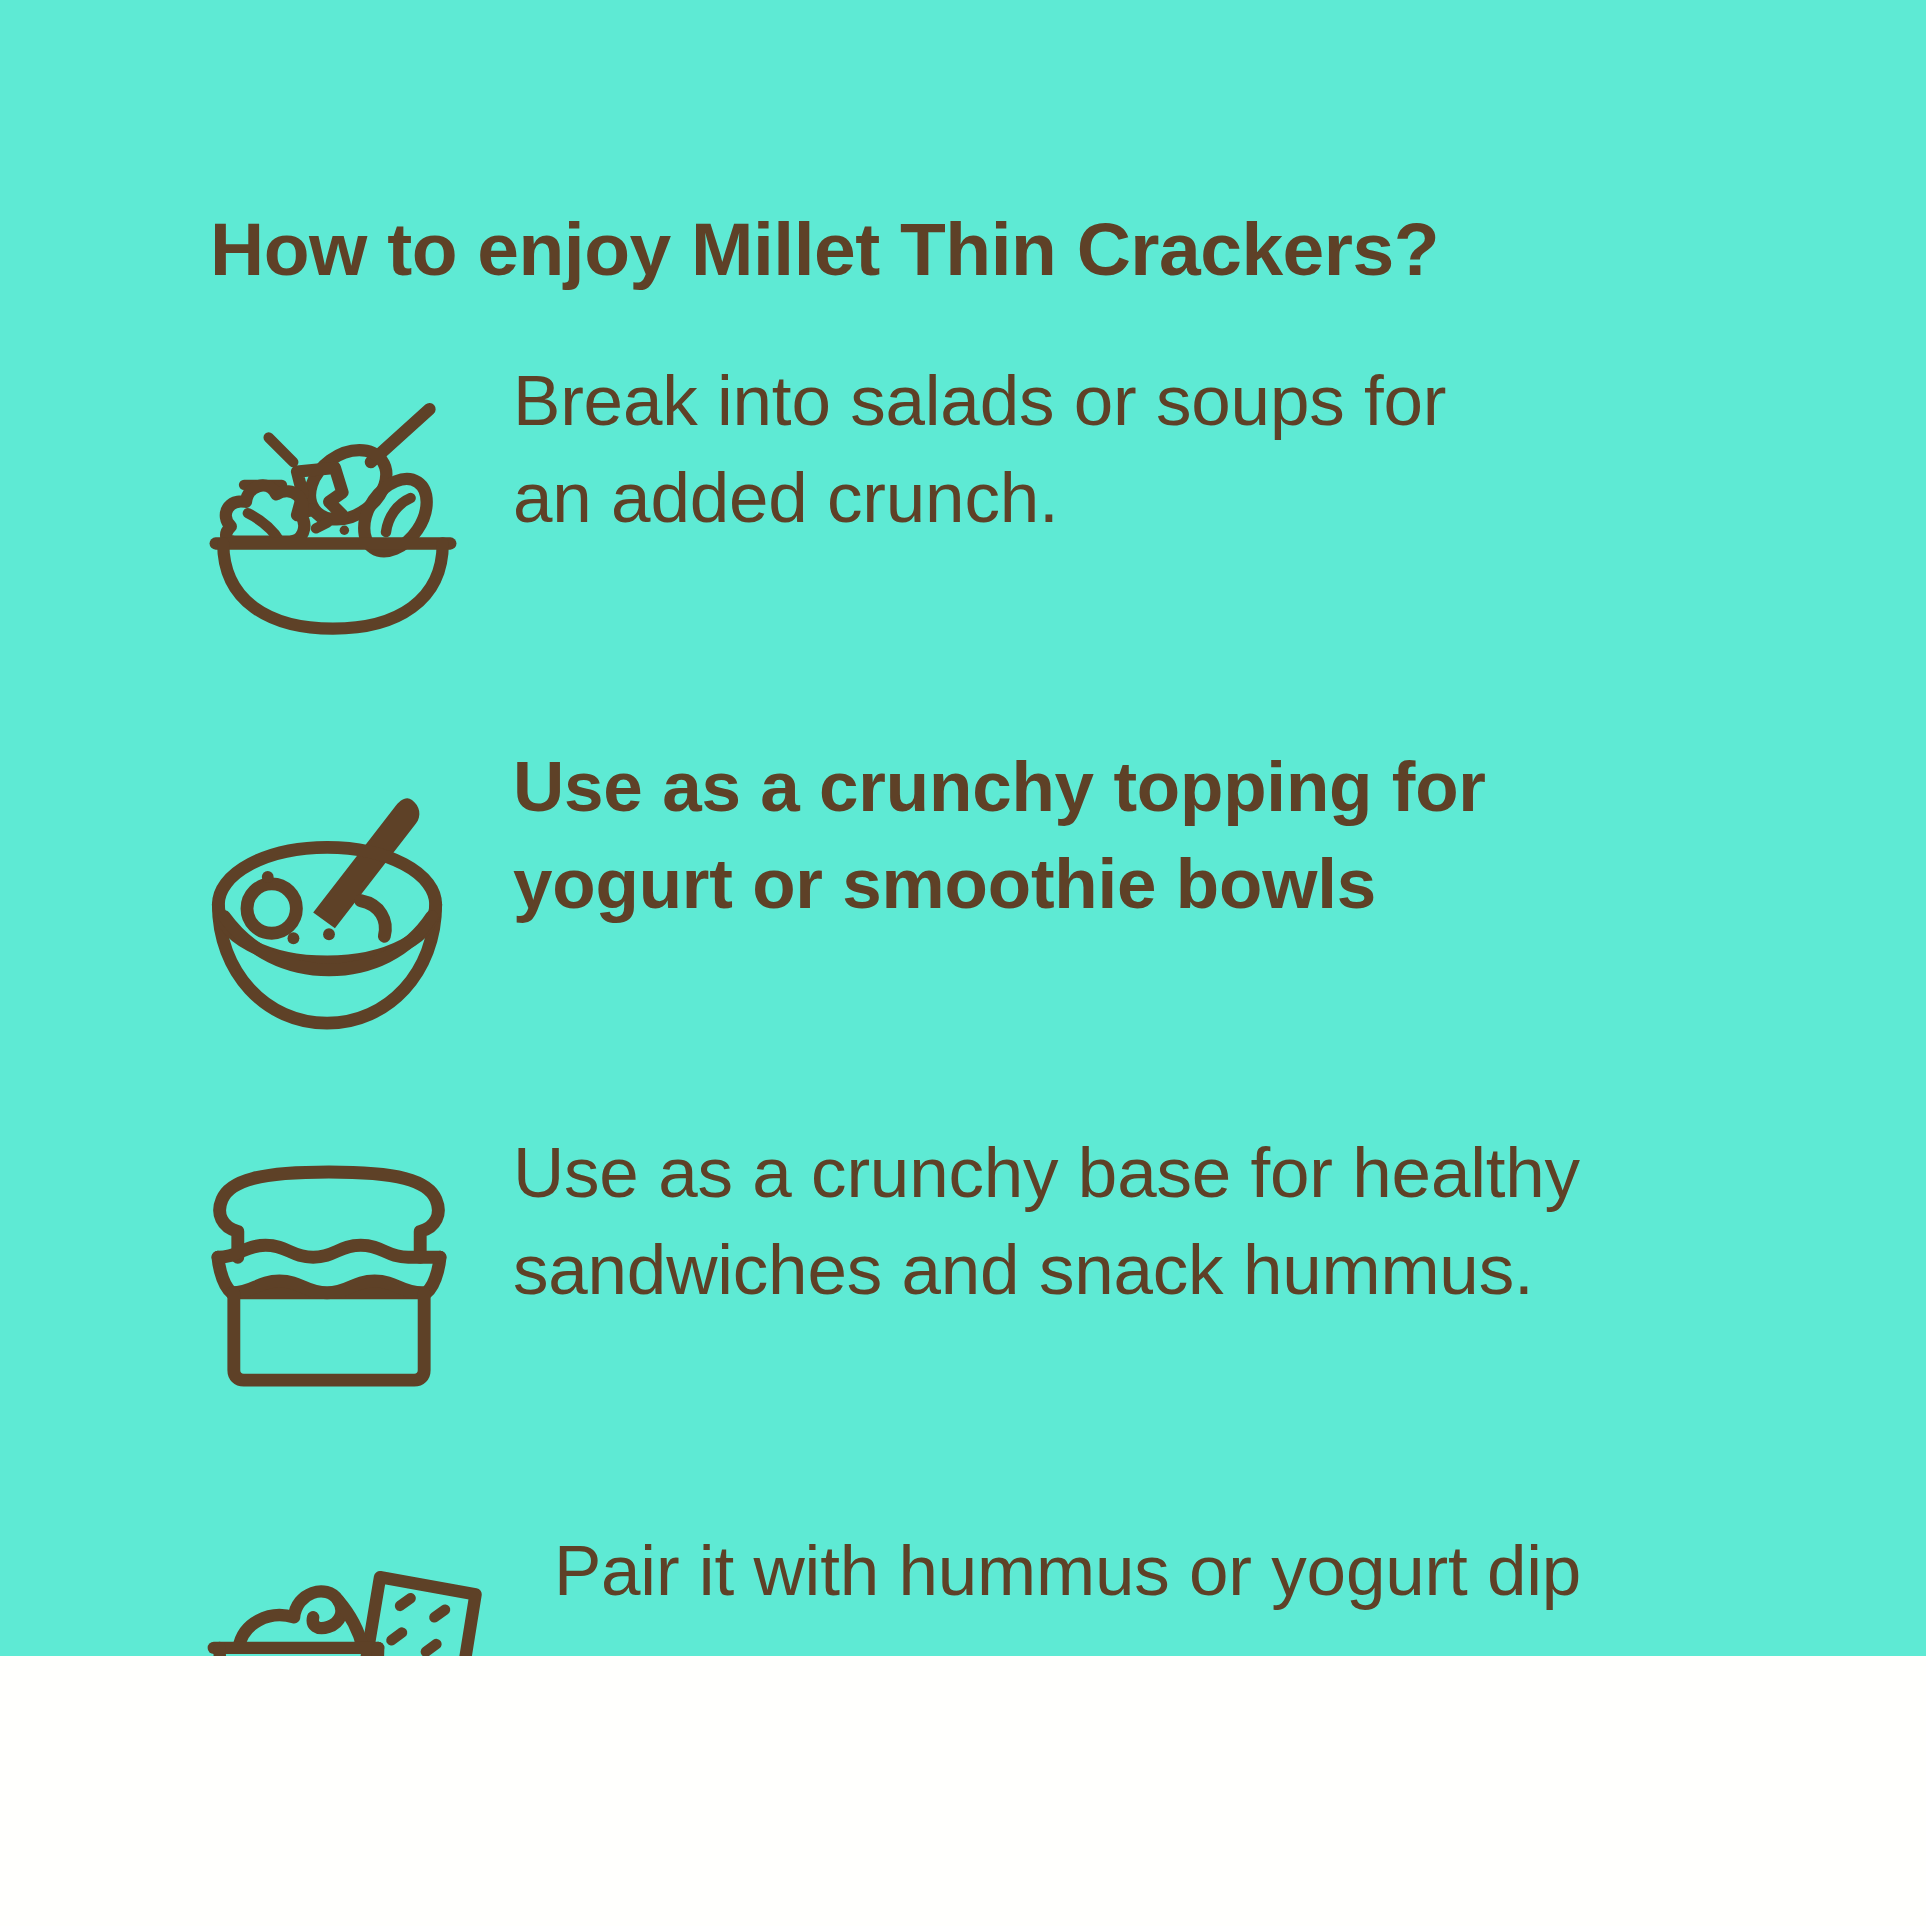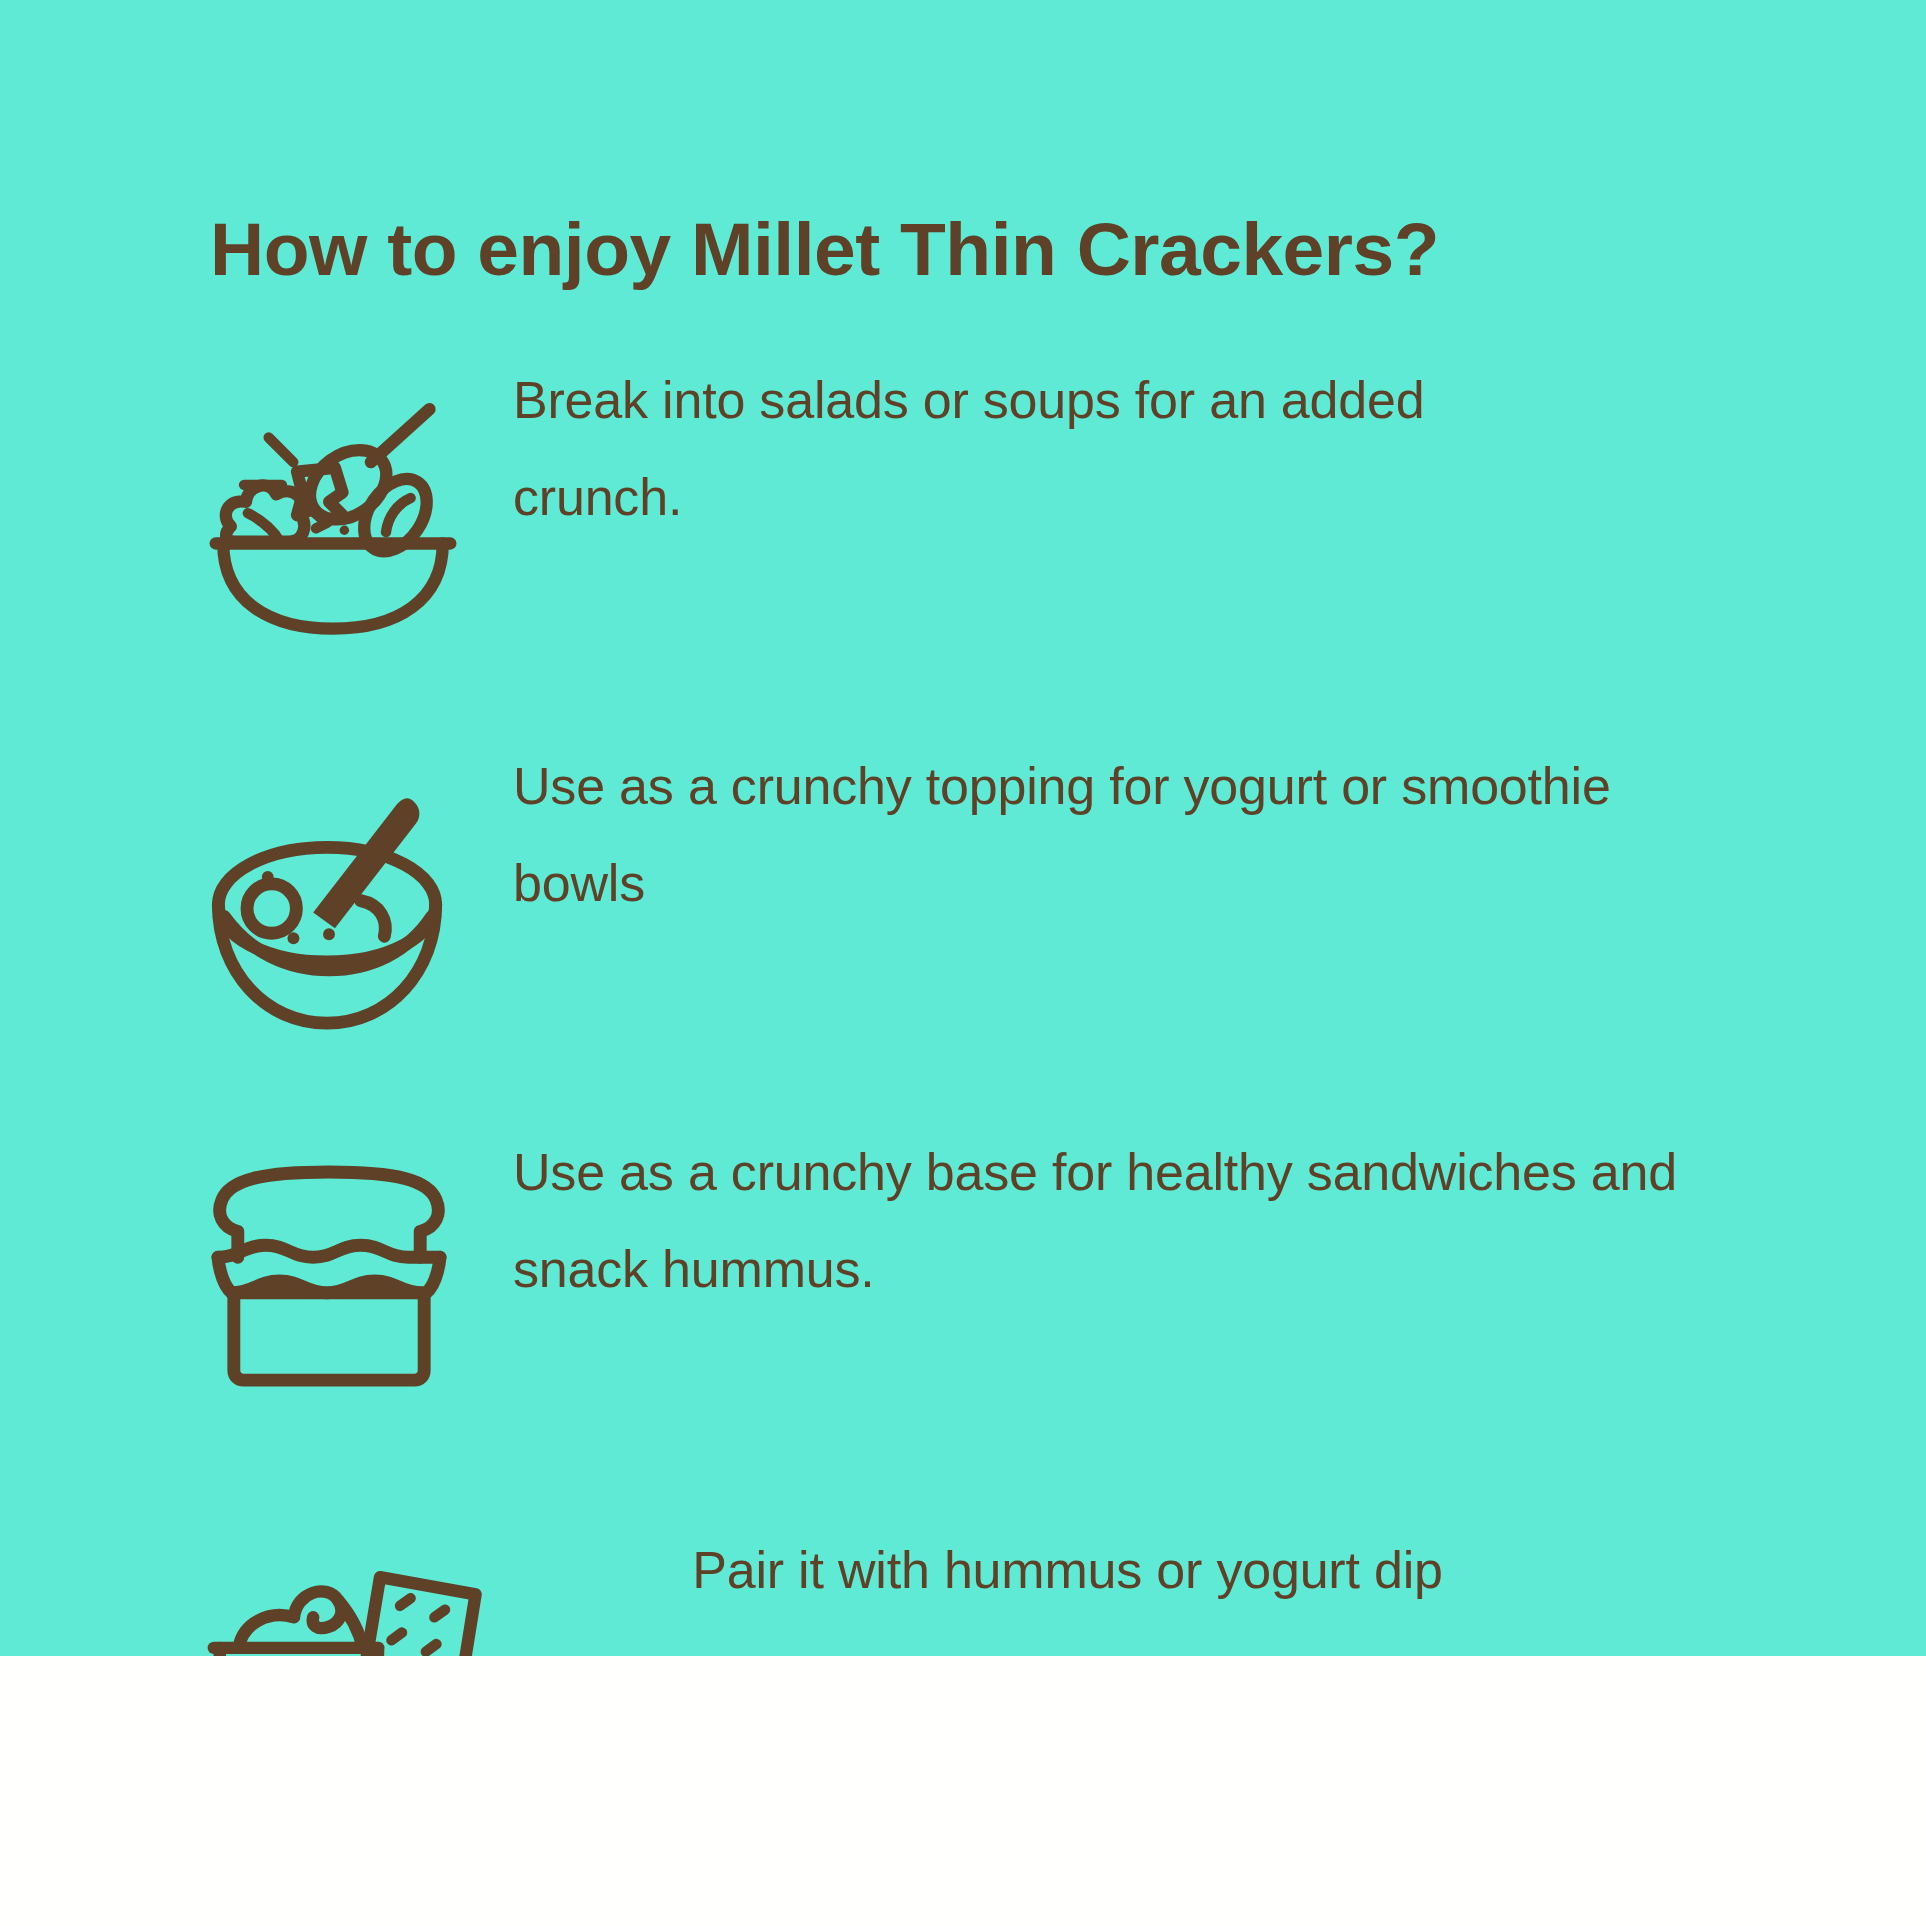--- a/index.html
+++ b/index.html
@@ -62,35 +62,35 @@
     width: 100%;
     height: 100%;
     overflow: visible;
   }
 
   .row-text {
     position: absolute;
     left: 513px;
     top: 0;
     width: 1178px;
-    font-size: 52px;
+    font-size: 71px;
     line-height: 97px;
     font-weight: 400;
     color: #5e4127;
     letter-spacing: -0.2px;
   }
 
   
   .row-1 { top: 0px; }
   .row-1 .row-icon { top: 10px; width: 246px; height: 246px; }
   .row-1 .row-text { top: -32px; width: 1000px; }
 
   .row-2 { top: 384px; }
   .row-2 .row-icon { top: 22px; width: 238px; height: 249px; }
-  .row-2 .row-text { top: -30px; width: 1168px; }
+  .row-2 .row-text { top: -30px; width: 1168px; font-weight: bold; }
 
   .row-3 { top: 772px; }
   .row-3 .row-icon { top: 10px; width: 238px; height: 228px; }
   .row-3 .row-text { top: -32px; width: 1178px; }
 
   .row-4 { top: 1176px; }
   .row-4 .row-icon { top: 8px; width: 277px; height: 198px; }
   .row-4 .row-text { top: -38px; width: 1109px; text-align: center; }
 
   .stroke {

